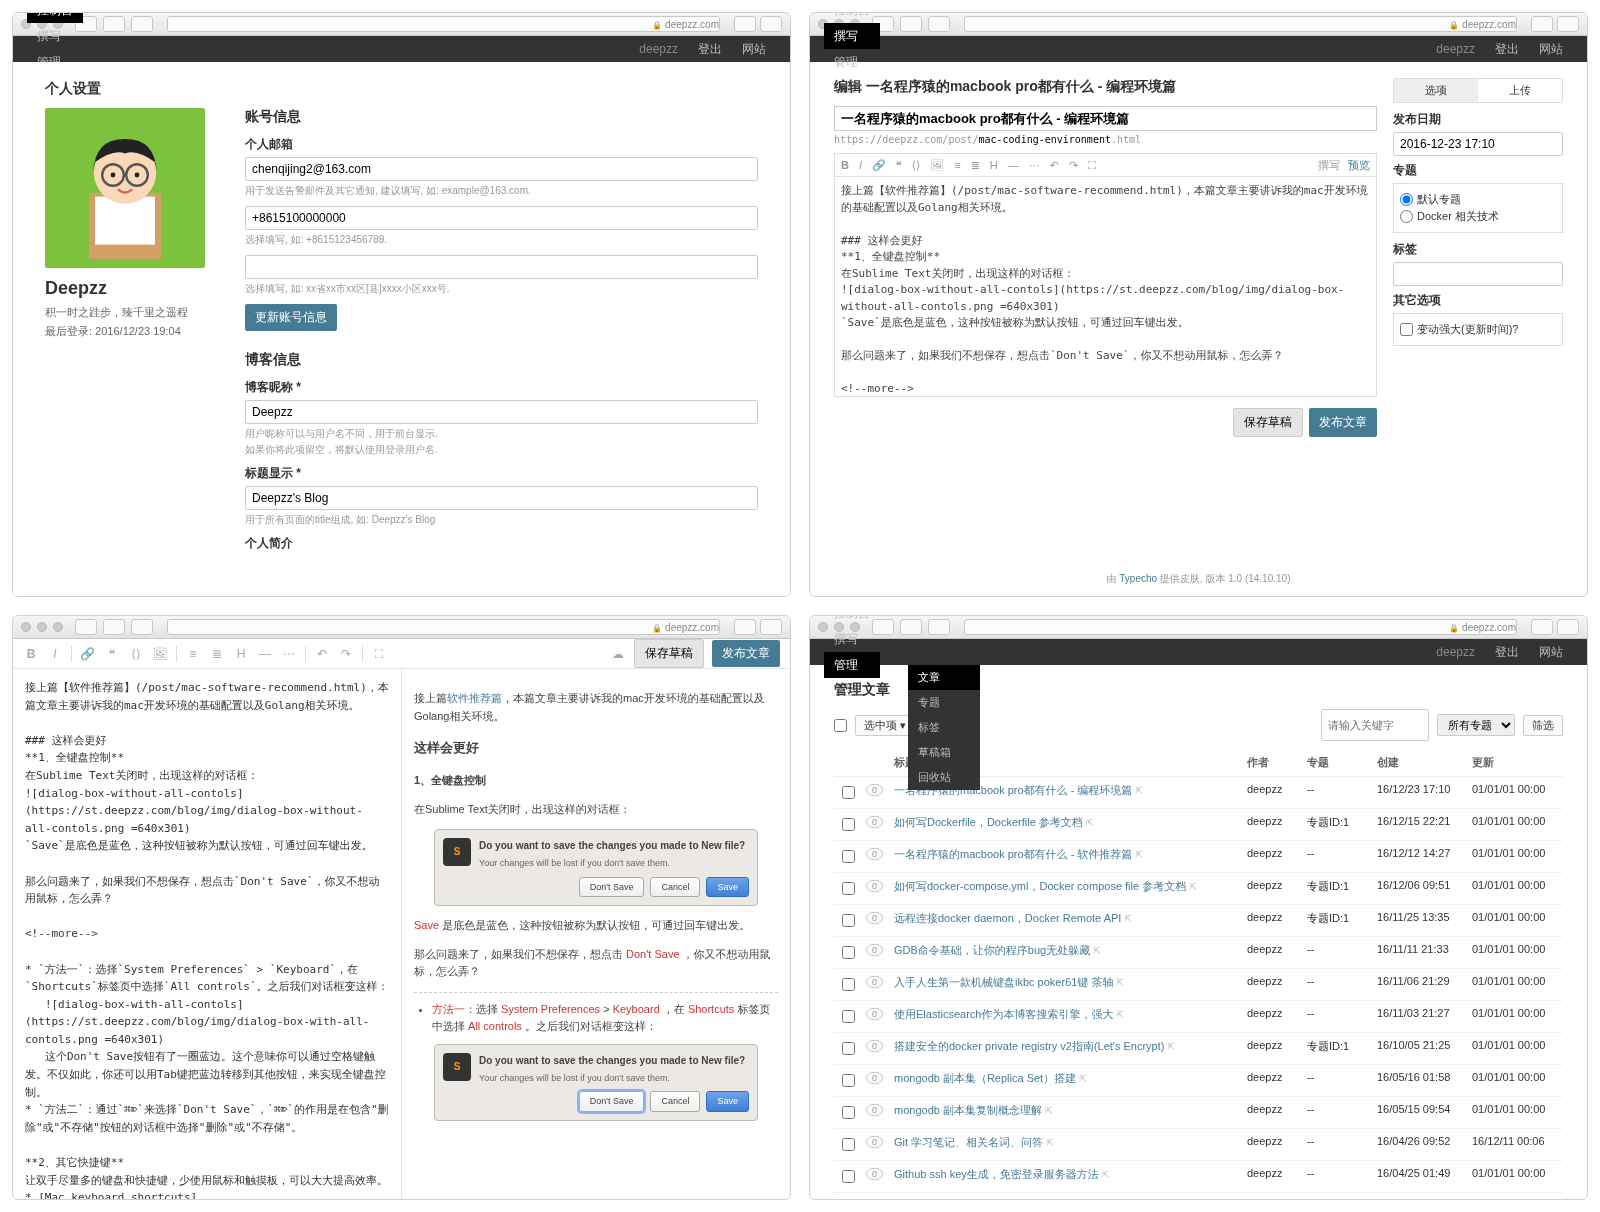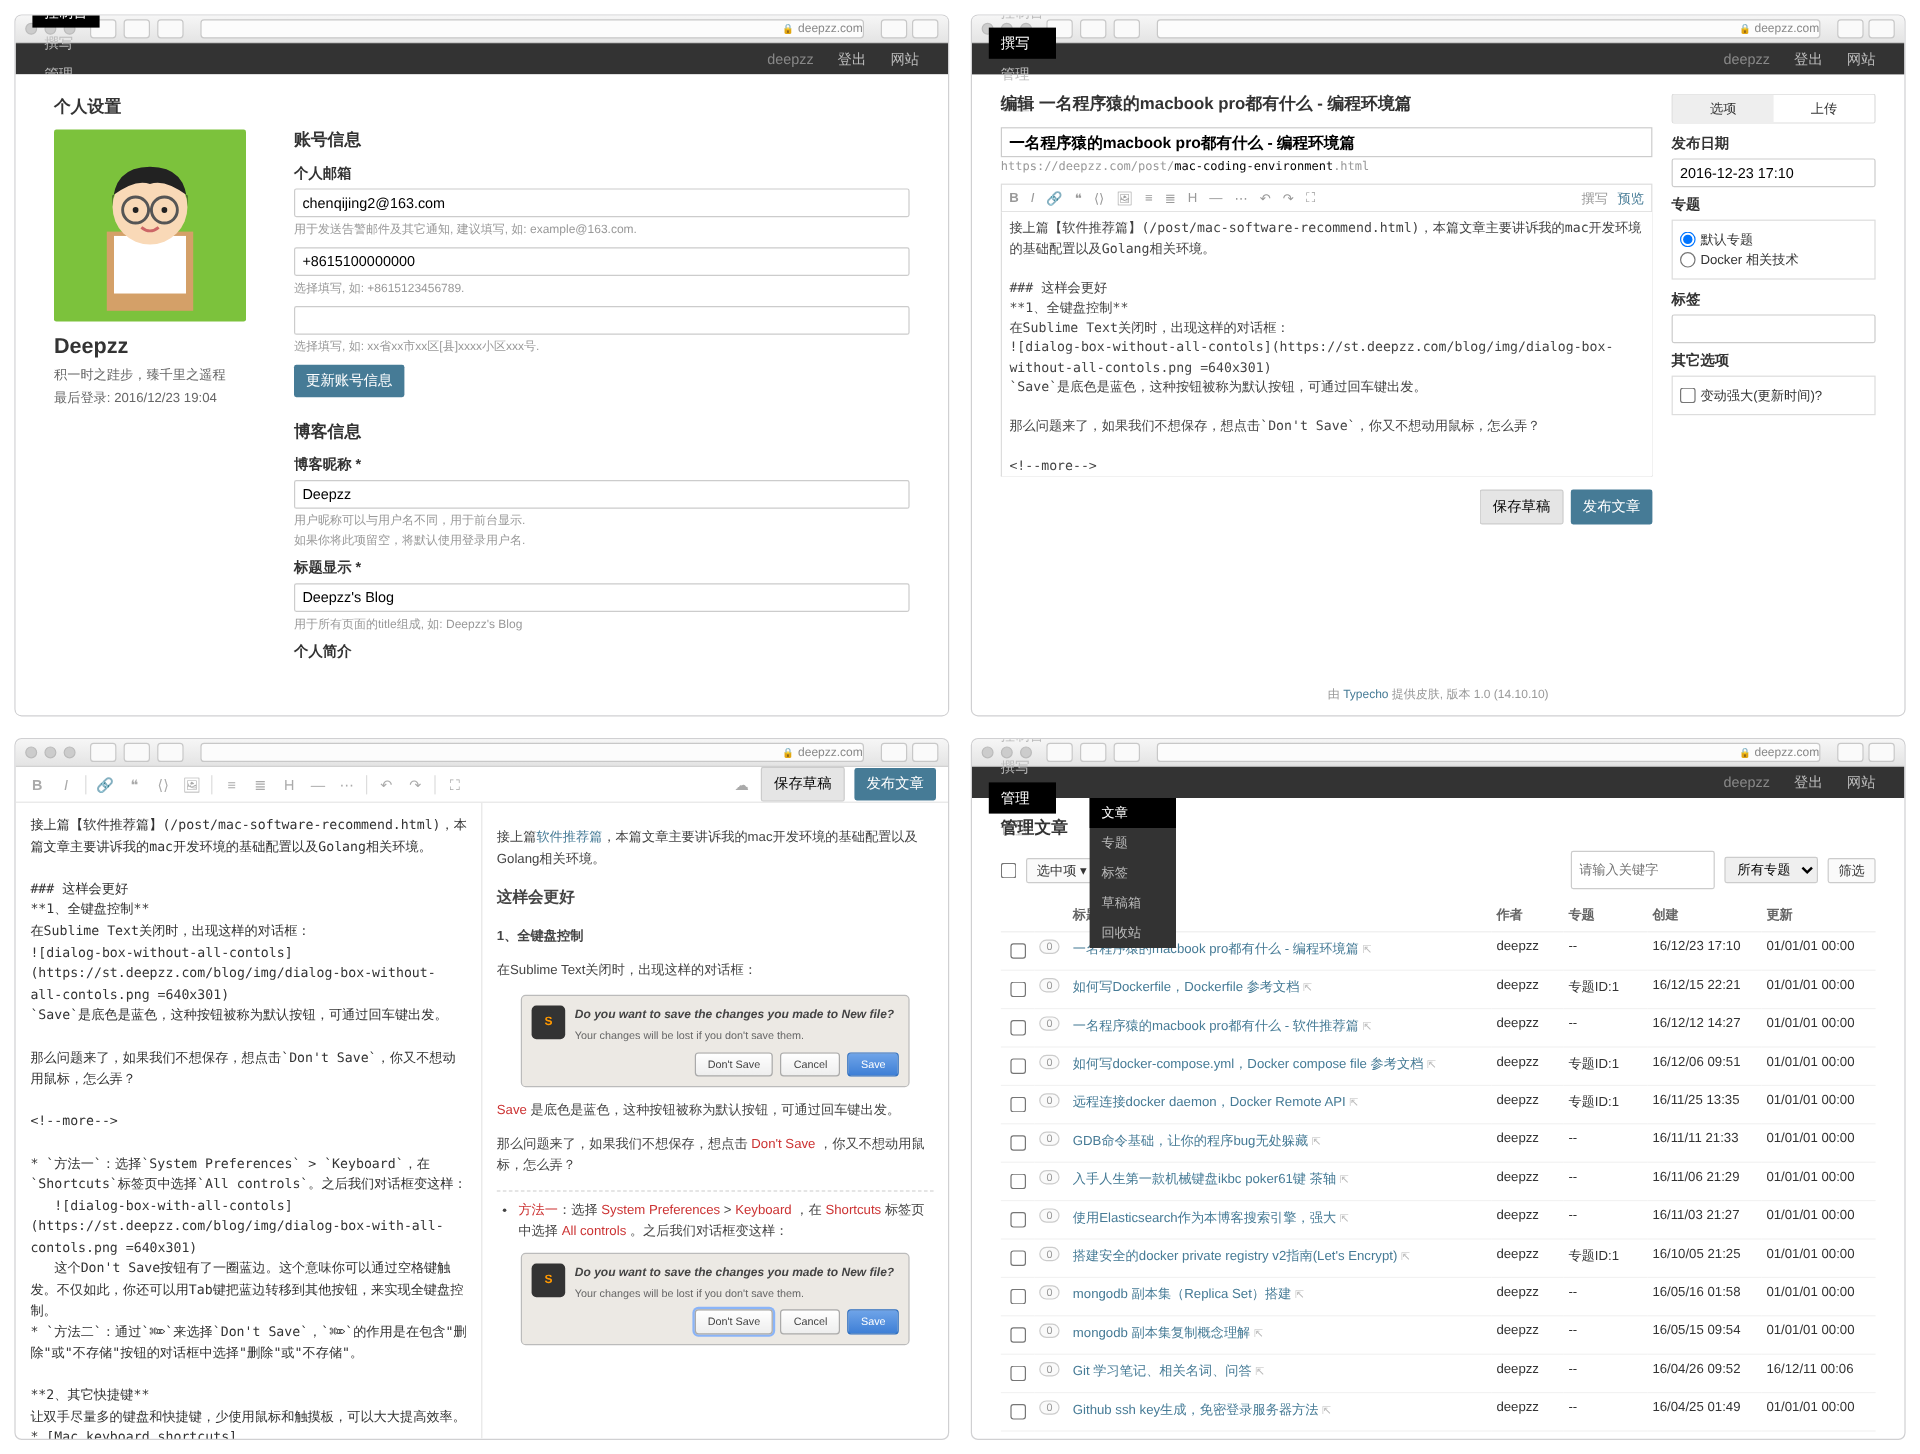--- a/index.html
+++ b/index.html
@@ -129,42 +129,42 @@
   .p3-toolbar .icon{width:16px;text-align:center;font-size:12px;}
   .p3-toolbar .sep{width:1px;height:16px;background:#ddd;}
   .p3-toolbar .spacer{flex:1;}
   .p3-split{display:flex;flex:1;overflow:hidden;}
   .p3-col{flex:1;overflow:auto;padding:10px 12px;font-size:11px;line-height:1.6;}
   .p3-col.md{font-family:Menlo,Consolas,monospace;color:#333;border-right:1px solid var(--border);}
   .p3-col.prev{color:#444;}
   .p3-col .lk{color:var(--link-blue);}
   .p3-col .rd{color:#c33;}
   .dialog{background:#ece9e4;border:1px solid #bbb;border-radius:4px;padding:8px;margin:8px 20px;font-size:10px;}
-  .dialog .dtitle{font-weight:600;font-style:italic;}
+  .dialog .dtitle{font-weight:600;}
   .dialog .dsub{color:#666;margin:2px 0 6px;font-size:9px;}
   .dialog .drow{display:flex;gap:6px;justify-content:flex-end;}
   .dialog .dbtn{border:1px solid #aaa;border-radius:3px;padding:2px 10px;font-size:9px;background:linear-gradient(#fff,#eee);}
   .dialog .dbtn.blue{background:linear-gradient(#6fa4e8,#3e7fd6);color:#fff;border-color:#2f6fbf;}
   .dialog .dicon{float:left;width:28px;height:28px;background:#333;border-radius:4px;margin-right:8px;display:flex;align-items:center;justify-content:center;color:#ff9800;font-weight:bold;}
   .hr-more{border:none;border-top:1px dashed #ccc;margin:8px 0;position:relative;}
   .hr-more::after{content:attr(data-label);position:absolute;left:50%;top:-7px;transform:translateX(-50%);background:#fff;padding:0 8px;color:#ccc;font-size:9px;}
   ul.prevlist{padding-left:18px;margin:4px 0;}
   ul.prevlist li{margin:2px 0;}
 
   
   .p4-content{padding:16px 24px;flex:1;display:flex;flex-direction:column;overflow:auto;}
   .p4-h{font-size:14px;font-weight:600;margin-bottom:10px;}
   .dropdown{position:absolute;background:#333;color:#bbb;font-size:11px;width:72px;margin-left:74px;margin-top:-16px;}
   .dropdown .ditem{padding:5px 10px;cursor:pointer;}
   .dropdown .ditem.active{background:#000;color:#fff;}
   .p4-controls{display:flex;align-items:center;gap:8px;margin-bottom:8px;}
   .p4-controls input[type=checkbox]{margin:0;}
   .chipbtn{border:1px solid #ccc;border-radius:2px;padding:2px 8px;font-size:11px;background:#fafafa;}
   .p4-controls .spacer{flex:1;}
-  .searchbox{border:1px solid #ccc;border-radius:2px;padding:15px 6px;font-size:11px;width:120px;height:22px;}
+  .searchbox{border:1px solid #ccc;border-radius:2px;padding:15px 6px;font-size:11px;width:108px;height:22px;}
   .selectbox{border:1px solid #ccc;border-radius:2px;padding:2px 6px;font-size:11px;height:22px;}
   .tbl{width:100%;border-collapse:collapse;font-size:11px;}
   .tbl th{text-align:left;padding:6px 4px;font-weight:600;color:#666;border-bottom:1px solid #eee;}
   .tbl td{padding:6px 4px;border-bottom:1px solid #f2f2f2;vertical-align:top;}
   .tbl td.chk{width:18px;}
   .tbl .badge{display:inline-block;min-width:16px;text-align:center;border:1px solid #ccc;border-radius:8px;padding:0 5px;font-size:9px;color:#999;background:#fafafa;}
   .tbl .title{color:var(--link-blue);}
   .tbl .ext{color:#bbb;font-size:9px;margin-left:3px;}
 </style>
 </head>

